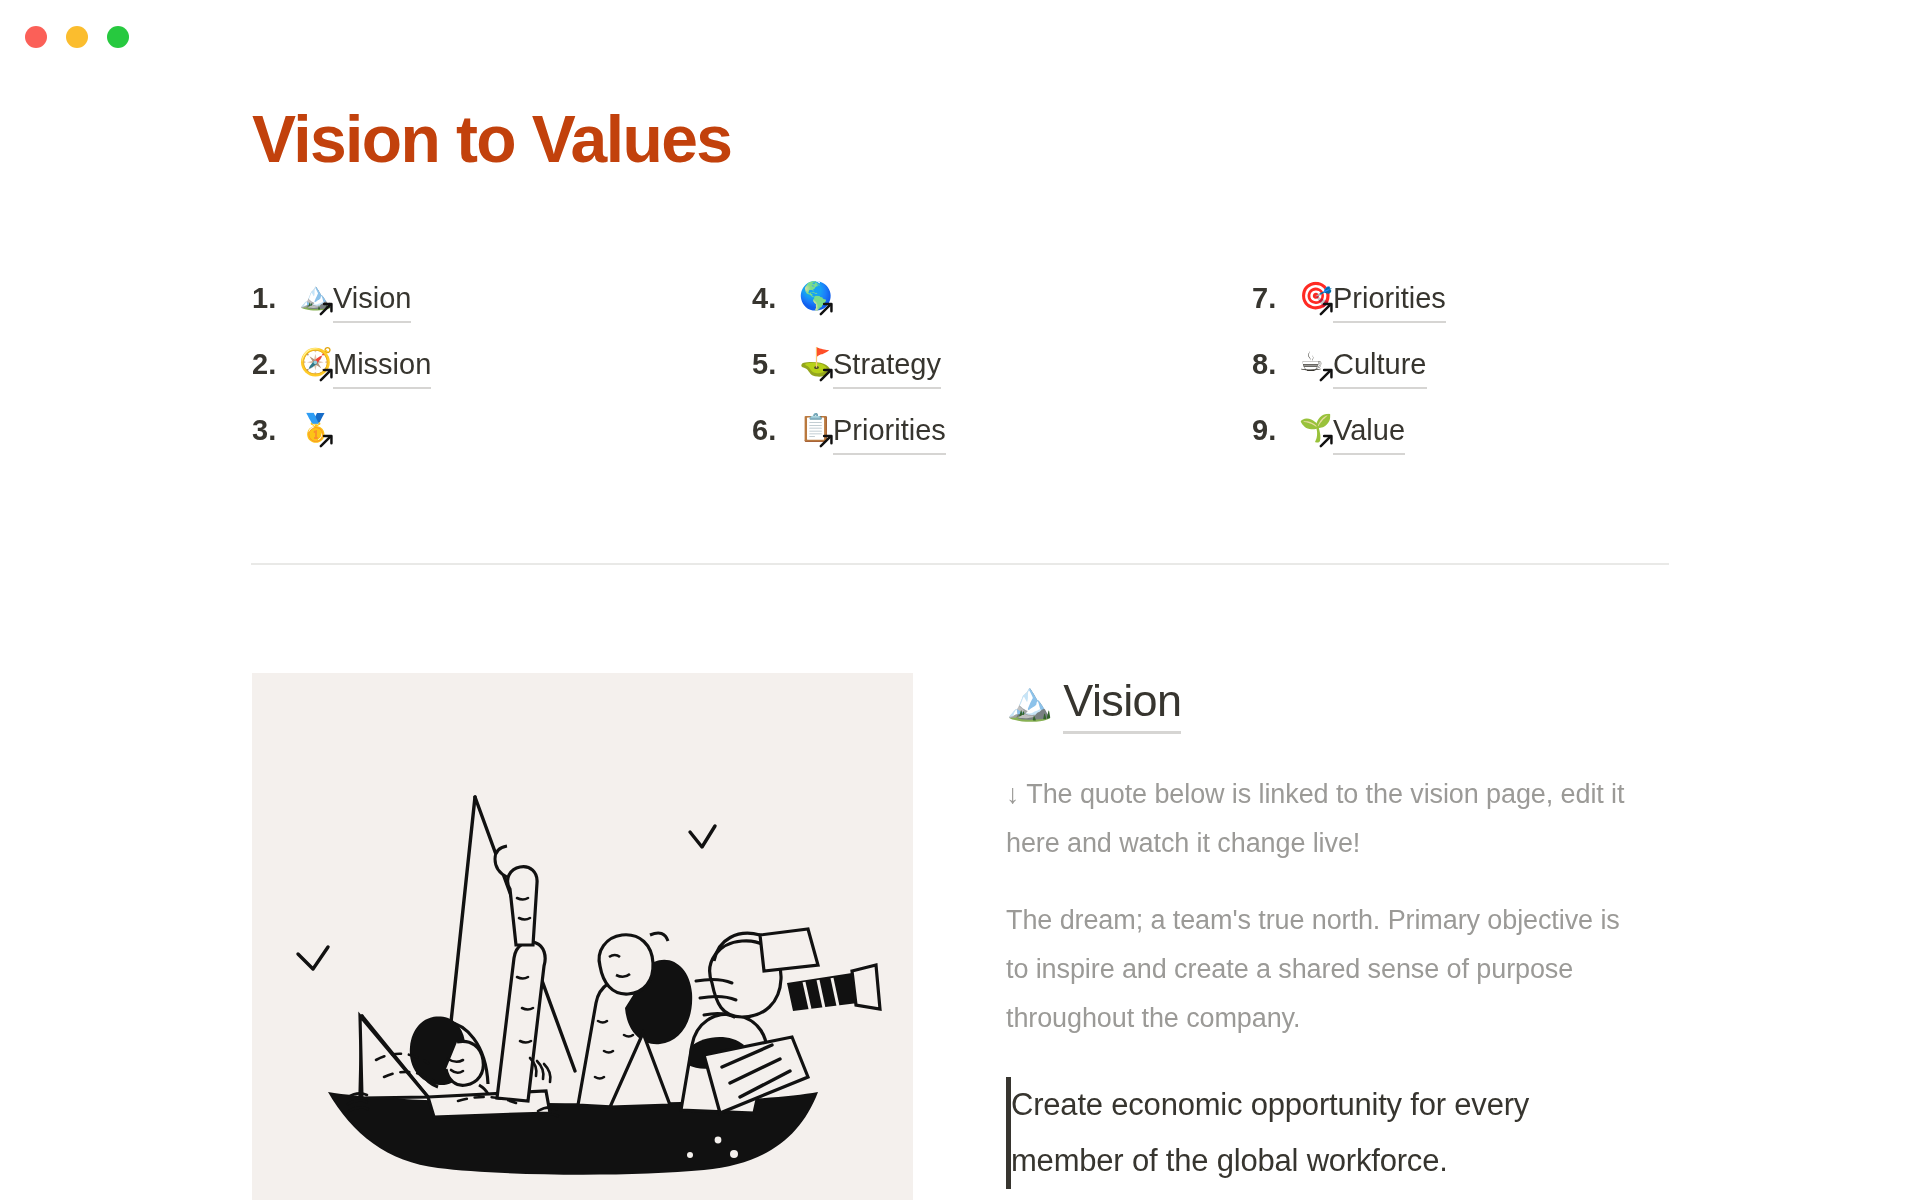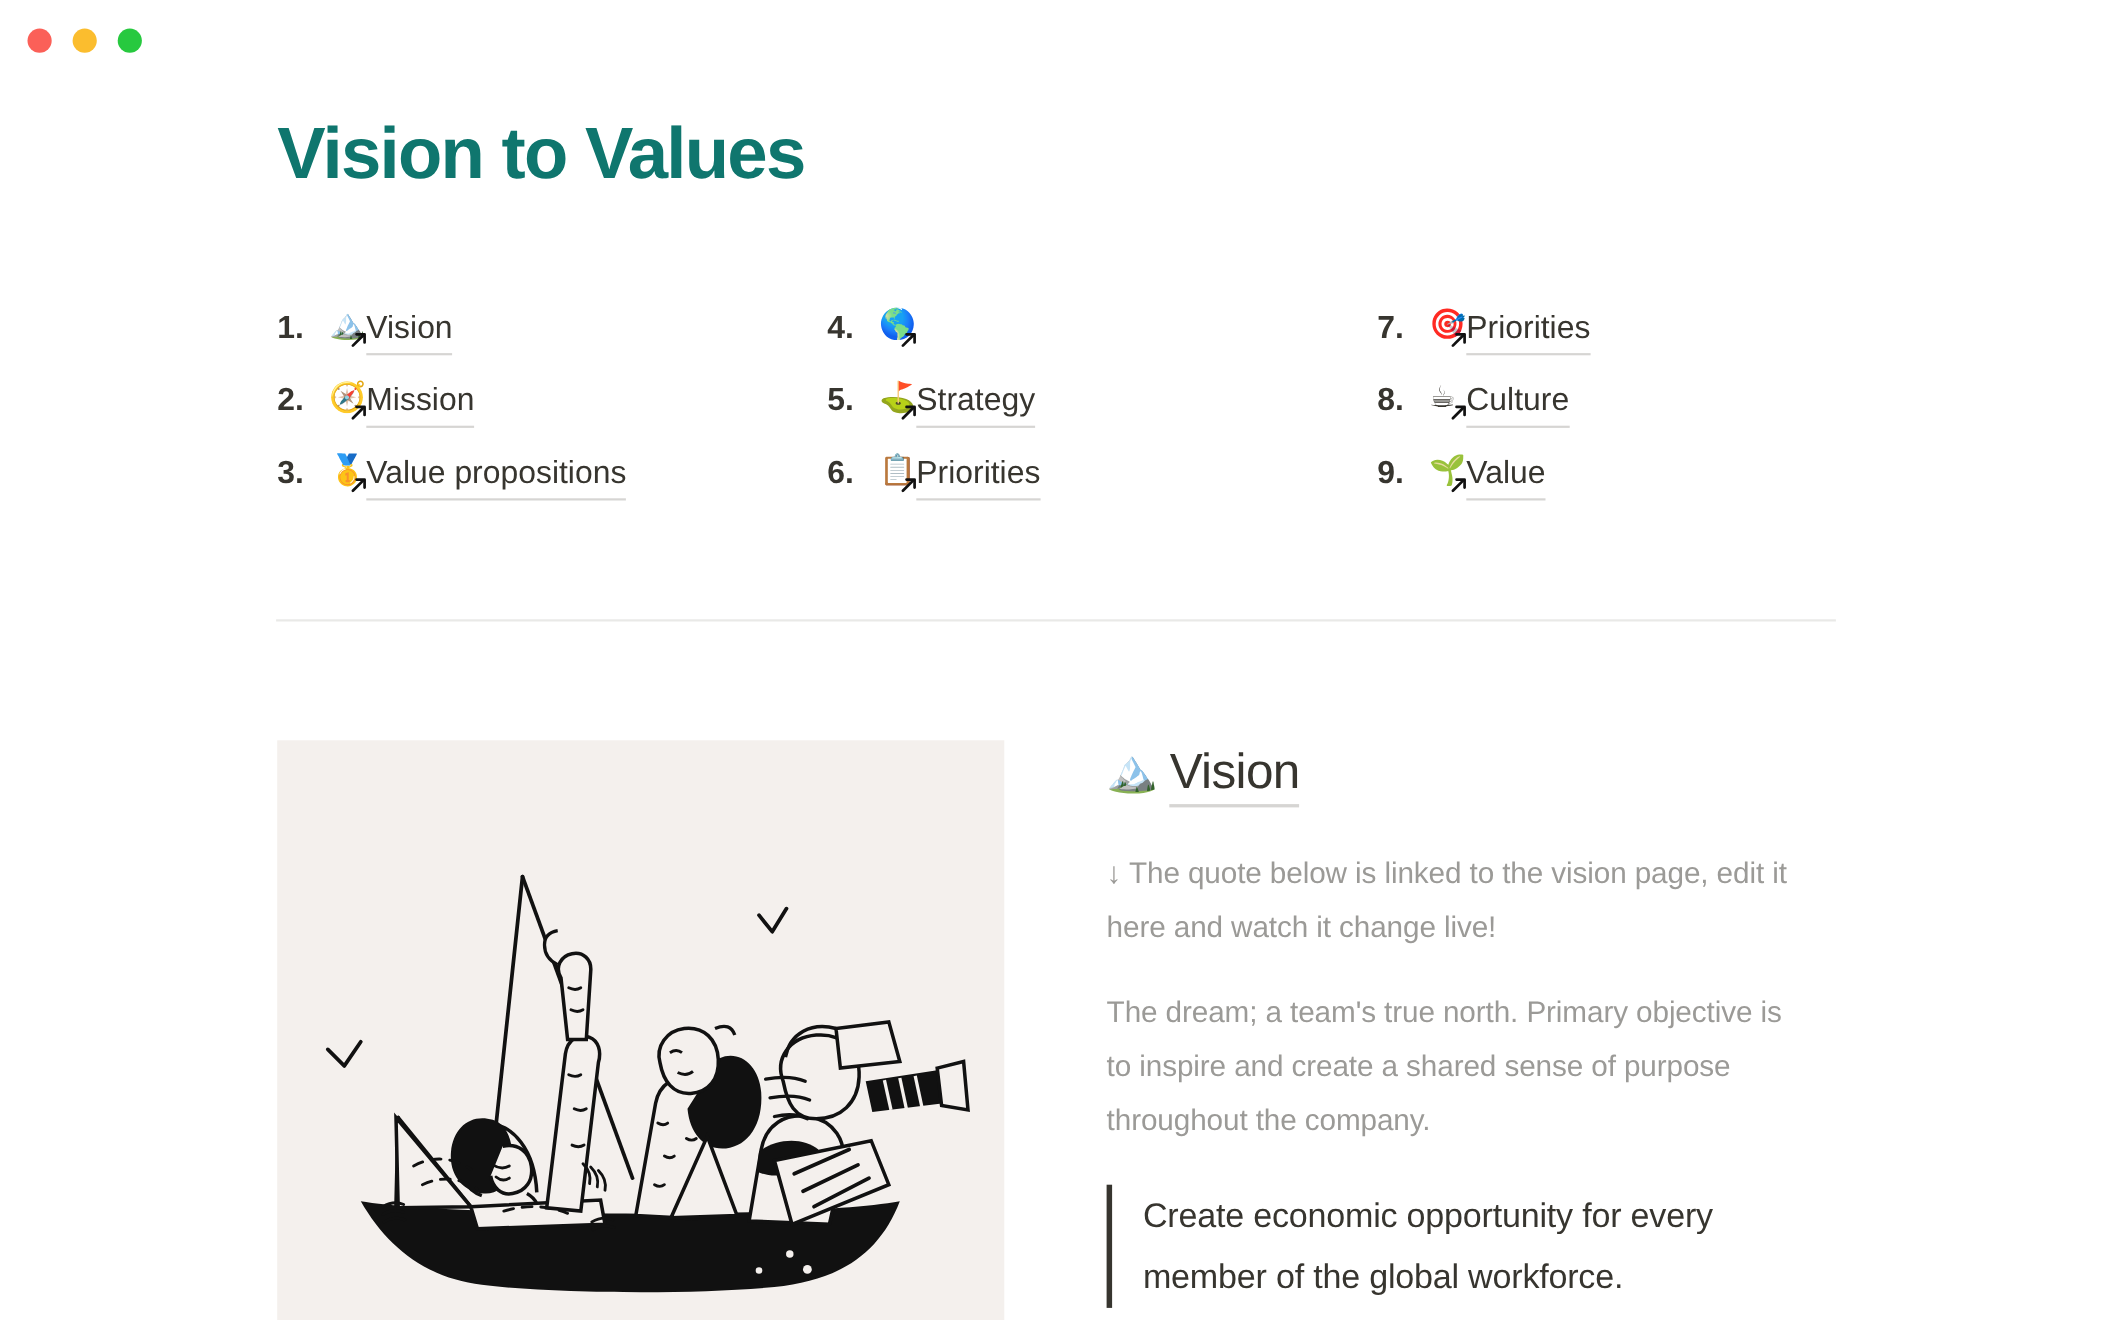--- a/index.html
+++ b/index.html
@@ -51,21 +51,21 @@
   }
 
   .page-title {
     position: absolute;
     left: 252px;
     top: 100px;
     font-size: 66px;
     line-height: 78px;
     font-weight: 700;
     letter-spacing: -1.6px;
-    color: #0f766e;
+    color: #c2410c;
   }
 
   
   .index-grid {
     position: absolute;
     left: 252px;
     top: 276px;
     width: 1420px;
     display: grid;
     grid-template-columns: 500px 500px 420px;
@@ -183,21 +183,20 @@
     font-size: 27px;
     line-height: 49px;
     color: #9B9A97;
     max-width: 640px;
     margin-bottom: 28px;
     letter-spacing: -0.1px;
   }
 
   .quote-block {
     border-left: 5px solid #37352F;
-    padding-left: 28px;
     margin-top: 34px;
     max-width: 640px;
   }
   .quote-text {
     font-size: 31px;
     line-height: 56px;
     color: #37352F;
     letter-spacing: -0.2px;
   }
 </style>
@@ -291,21 +290,20 @@
 
     <div class="index-item">
       <span class="index-num">3.</span>
       <span class="emoji-link">
         <span class="emoji-glyph">🥇</span>
         <svg class="link-arrow" viewBox="0 0 20 20">
           <path d="M4 16 L14 6" stroke="#111" stroke-width="2.6" fill="none" stroke-linecap="round"></path>
           <path d="M7.5 5.2 L15.2 5.2 L15.2 12.9" stroke="#111" stroke-width="2.6" fill="none" stroke-linecap="round" stroke-linejoin="round"></path>
         </svg>
       </span>
-      <span class="index-label">Value propositions</span>
     </div>
 
     <div class="index-item">
       <span class="index-num">6.</span>
       <span class="emoji-link">
         <span class="emoji-glyph">📋</span>
         <svg class="link-arrow" viewBox="0 0 20 20">
           <path d="M4 16 L14 6" stroke="#111" stroke-width="2.6" fill="none" stroke-linecap="round"></path>
           <path d="M7.5 5.2 L15.2 5.2 L15.2 12.9" stroke="#111" stroke-width="2.6" fill="none" stroke-linecap="round" stroke-linejoin="round"></path>
         </svg>

